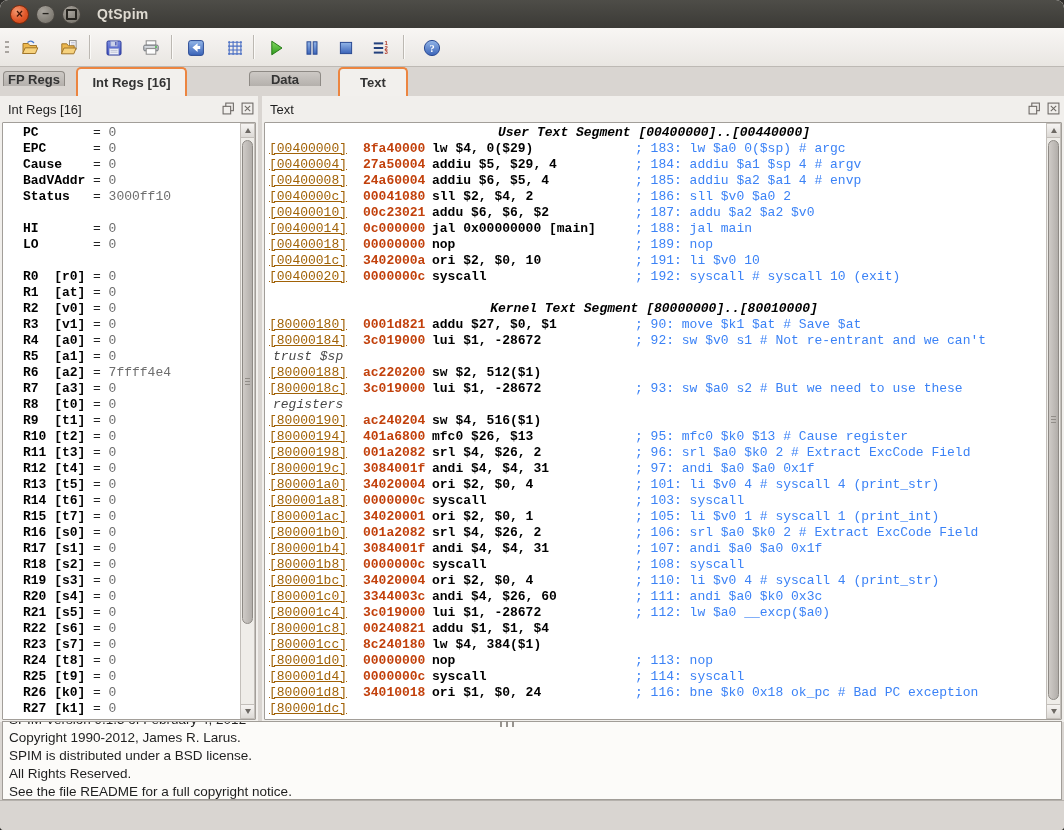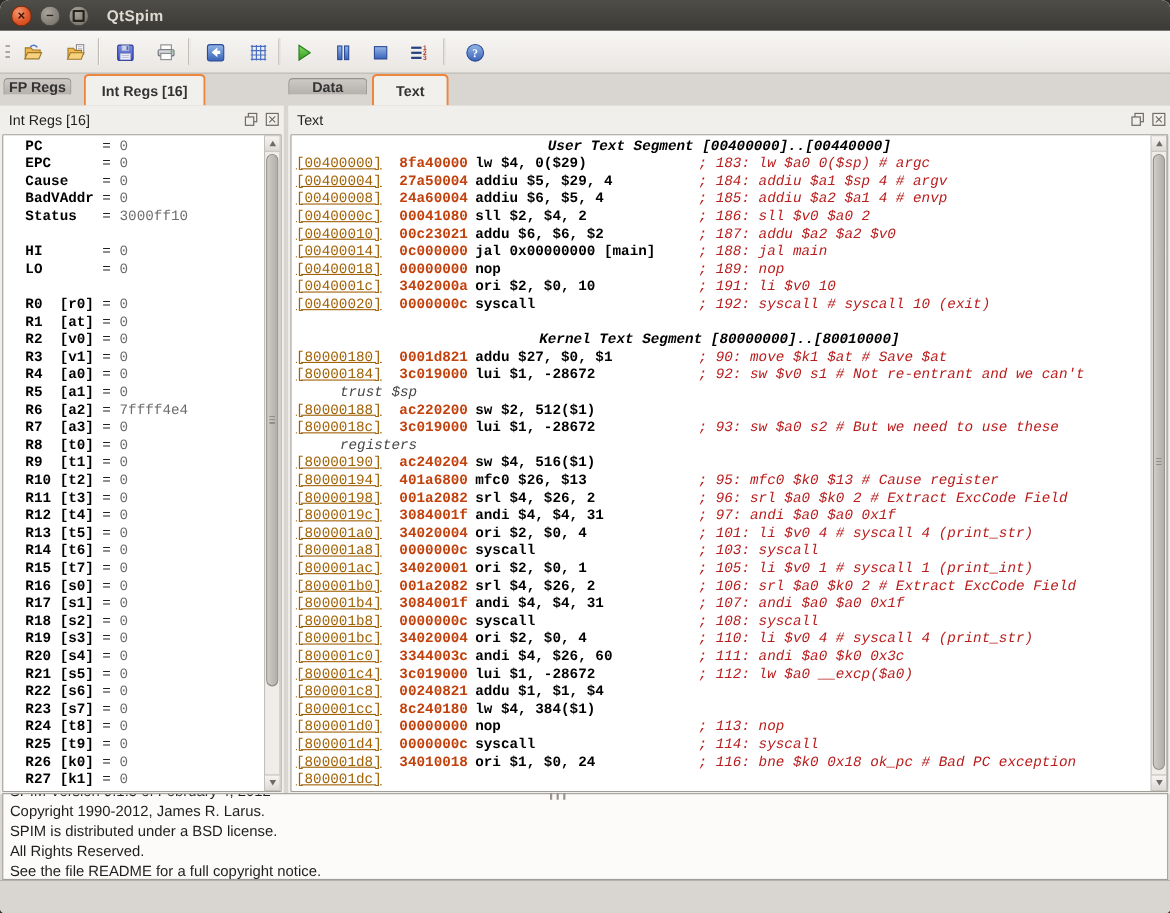--- a/index.html
+++ b/index.html
@@ -48,23 +48,23 @@
   
   .reg-row{display:flex;height:16px;white-space:pre;padding-left:20px;}
   .r-label{display:inline-block;width:70px;font-weight:bold;color:#000;overflow:visible;}
   .r-eq{color:#222;}
   .r-val{color:#6e6e6e;}
   
   .code-line{display:flex;height:16px;white-space:pre;padding-left:4px;}
   .c-addr{width:94px;color:#a16207;text-decoration:underline;}
   .c-hex{width:69px;color:#c2410c;font-weight:bold;}
   .c-instr{width:203px;font-weight:bold;color:#000;}
-  .c-comment{flex:1;font-style:italic;color:#b91c1c;}
+  .c-comment{flex:1;color:#3b82f6;}
   .code-header{height:16px;font-weight:bold;color:#000;text-align:center;white-space:pre;padding-right:18px;font-style:italic;}
-  .code-cont{height:16px;font-style:italic;color:#484848;white-space:pre;padding-left:20px;margin-left:24px;}
+  .code-cont{height:16px;font-style:italic;color:#484848;white-space:pre;padding-left:8px;}
   .code-blank,.reg-blank{height:16px;}
   
   .vscroll{position:absolute;top:27px;bottom:3px;width:15px;background:#efede9;
     border:1px solid #c3bfba;box-sizing:border-box;}
   .sb-btn{position:absolute;left:0;width:13px;height:13px;background:linear-gradient(#f6f4f2,#dddad6);}
   .sb-btn.up{top:0;border-bottom:1px solid #c3bfba;}
   .sb-btn.down{bottom:0;border-top:1px solid #c3bfba;}
   .sb-btn:after{content:"";position:absolute;left:3.5px;border-left:3px solid transparent;border-right:3px solid transparent;}
   .sb-btn.up:after{top:4px;border-bottom:5px solid #6d6964;}
   .sb-btn.down:after{top:4px;border-top:5px solid #6d6964;}
@@ -210,21 +210,21 @@
       </svg>
     </button>
   </div>
 
   <div class="tab unsel" style="left:3px;width:62px">
     <span>FP Regs</span>
   </div>
   <div class="tab sel" style="left:76px;width:111px">
     <span>Int Regs [16]</span>
   </div>
-  <div class="tab unsel" style="left:262px;width:72px">
+  <div class="tab unsel" style="left:249px;width:72px">
     <span>Data</span>
   </div>
   <div class="tab sel" style="left:338px;width:70px">
     <span>Text</span>
   </div>
 
   <div class="dock" style="left:0;width:258px">
     <div class="dock-title">
       <span class="dock-label">Int Regs [16]</span>
       <span class="dock-icons">

